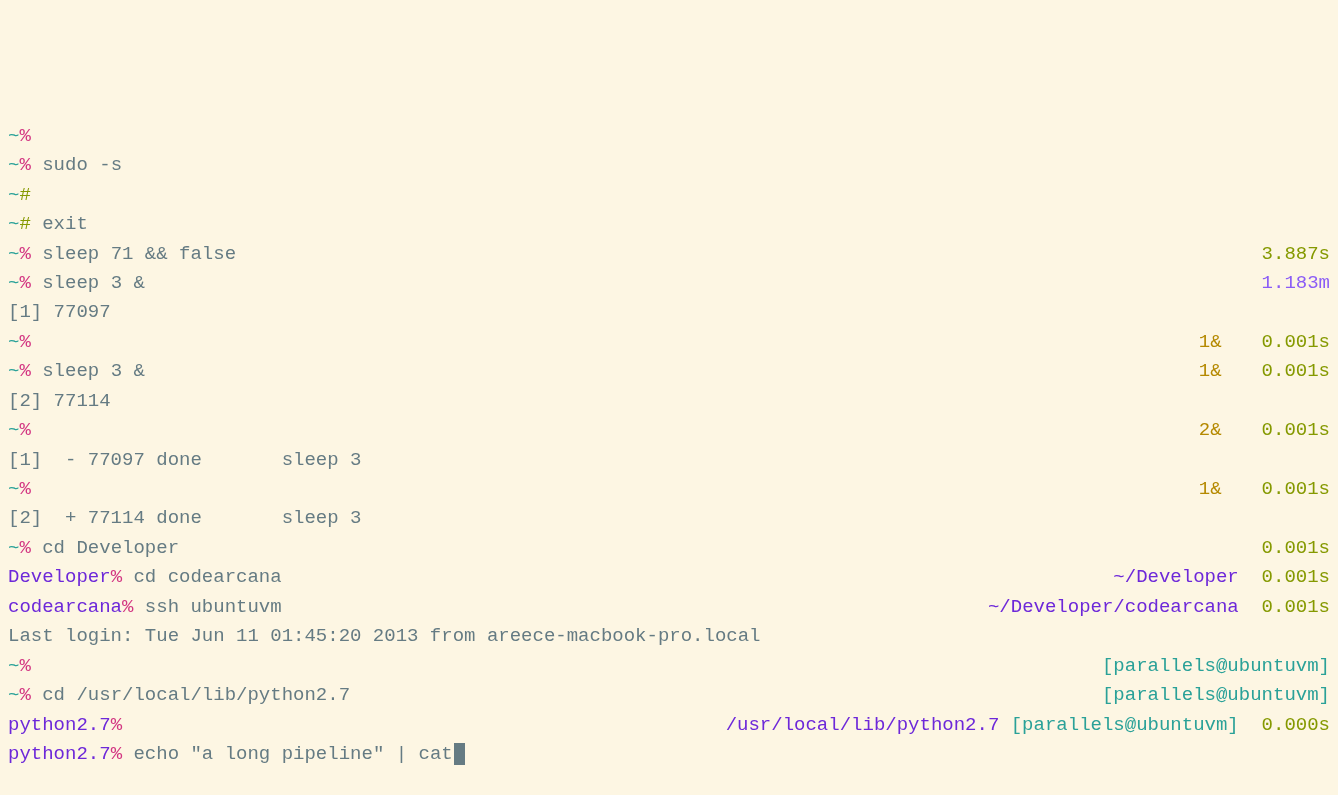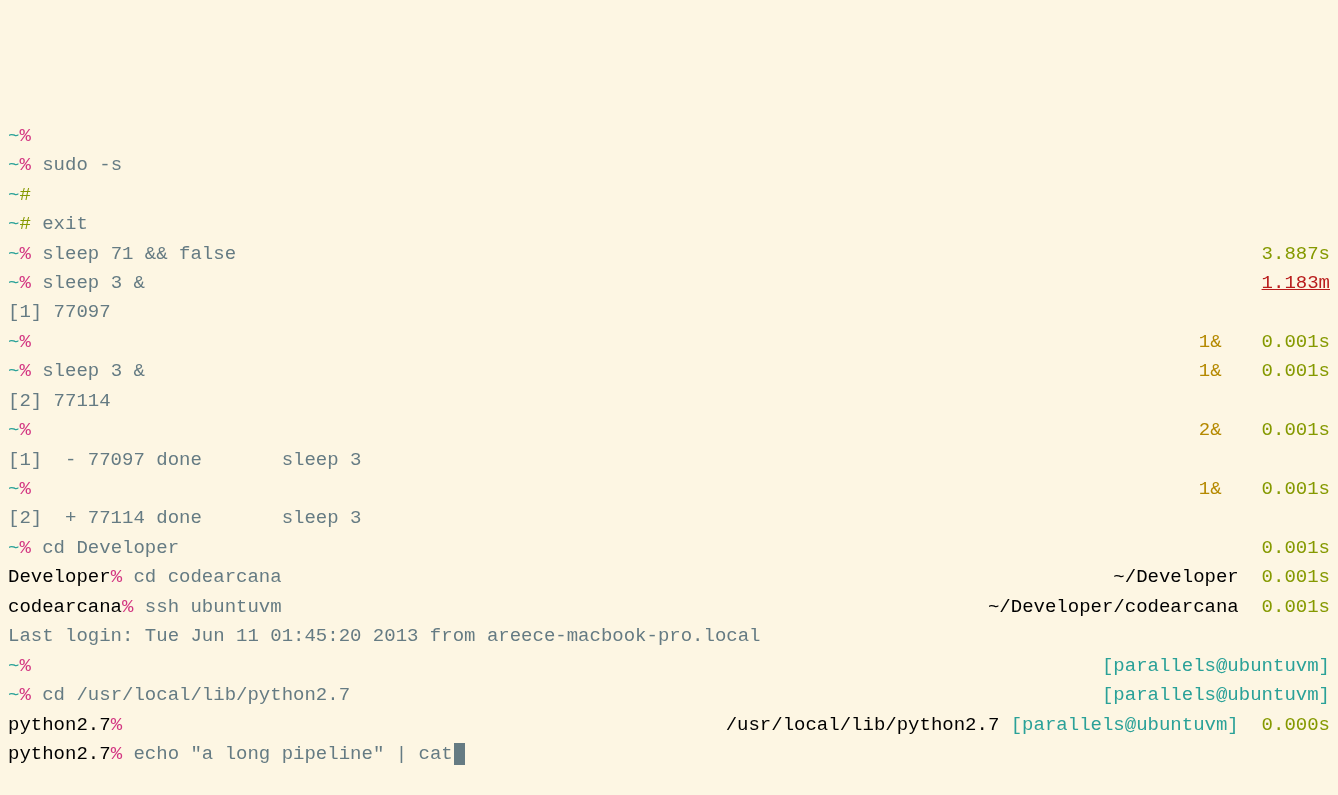--- a/index.html
+++ b/index.html
@@ -18,22 +18,22 @@
       display: flex;
       justify-content: space-between;
       align-items: baseline;
     }
     .left { flex: 0 0 auto; }
     .right { flex: 0 0 auto; text-align: right; }
     .cyan { color: #2aa198; }
     .magenta { color: #d33682; }
     .olive { color: #859900; }
     .base { color: #657b83; text-align: center; }
-    .red { color: #b91c1c; text-decoration: underline; }
-    .blue { color: #000000; }
+    .red { color: #8b5cf6; }
+    .blue { color: #6d28d9; }
     .jobs { color: #b58900; }
     .cursor {
       display: inline-block;
       width: 11px;
       height: 22px;
       background: #657b83;
       vertical-align: text-bottom;
       margin-left: 1px;
     }
     .gap { display: inline-block; width: 40px; }

